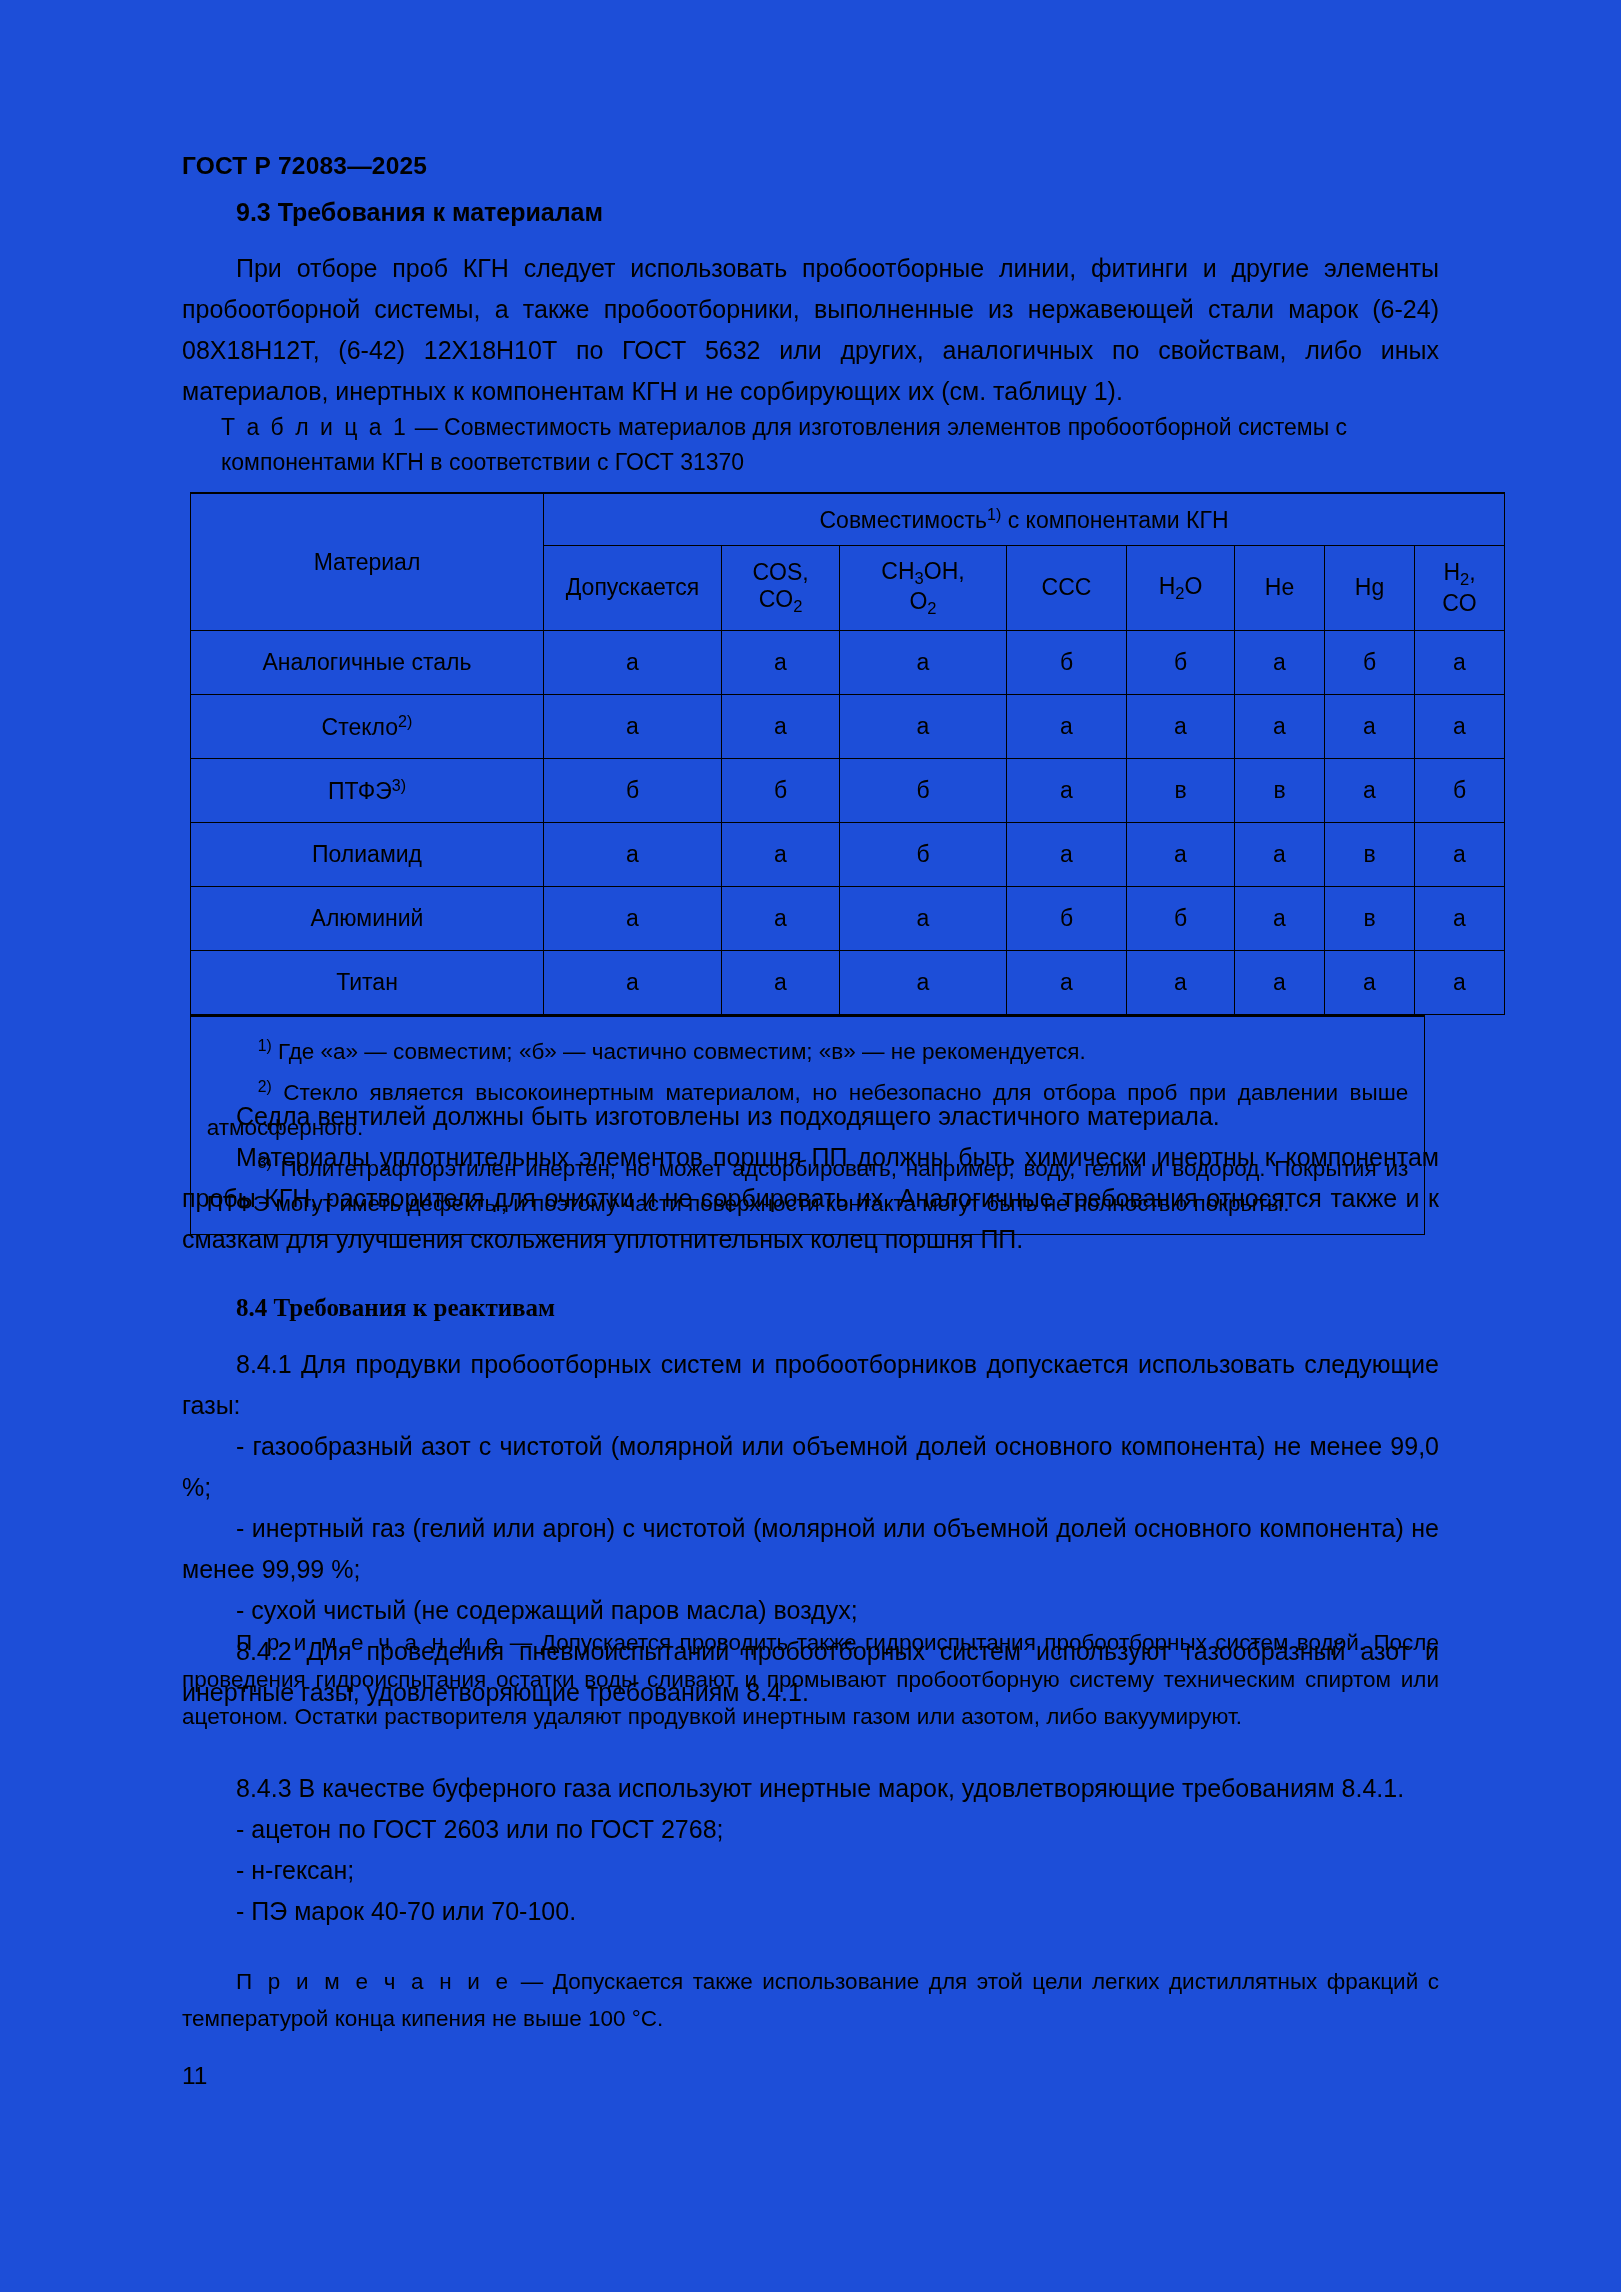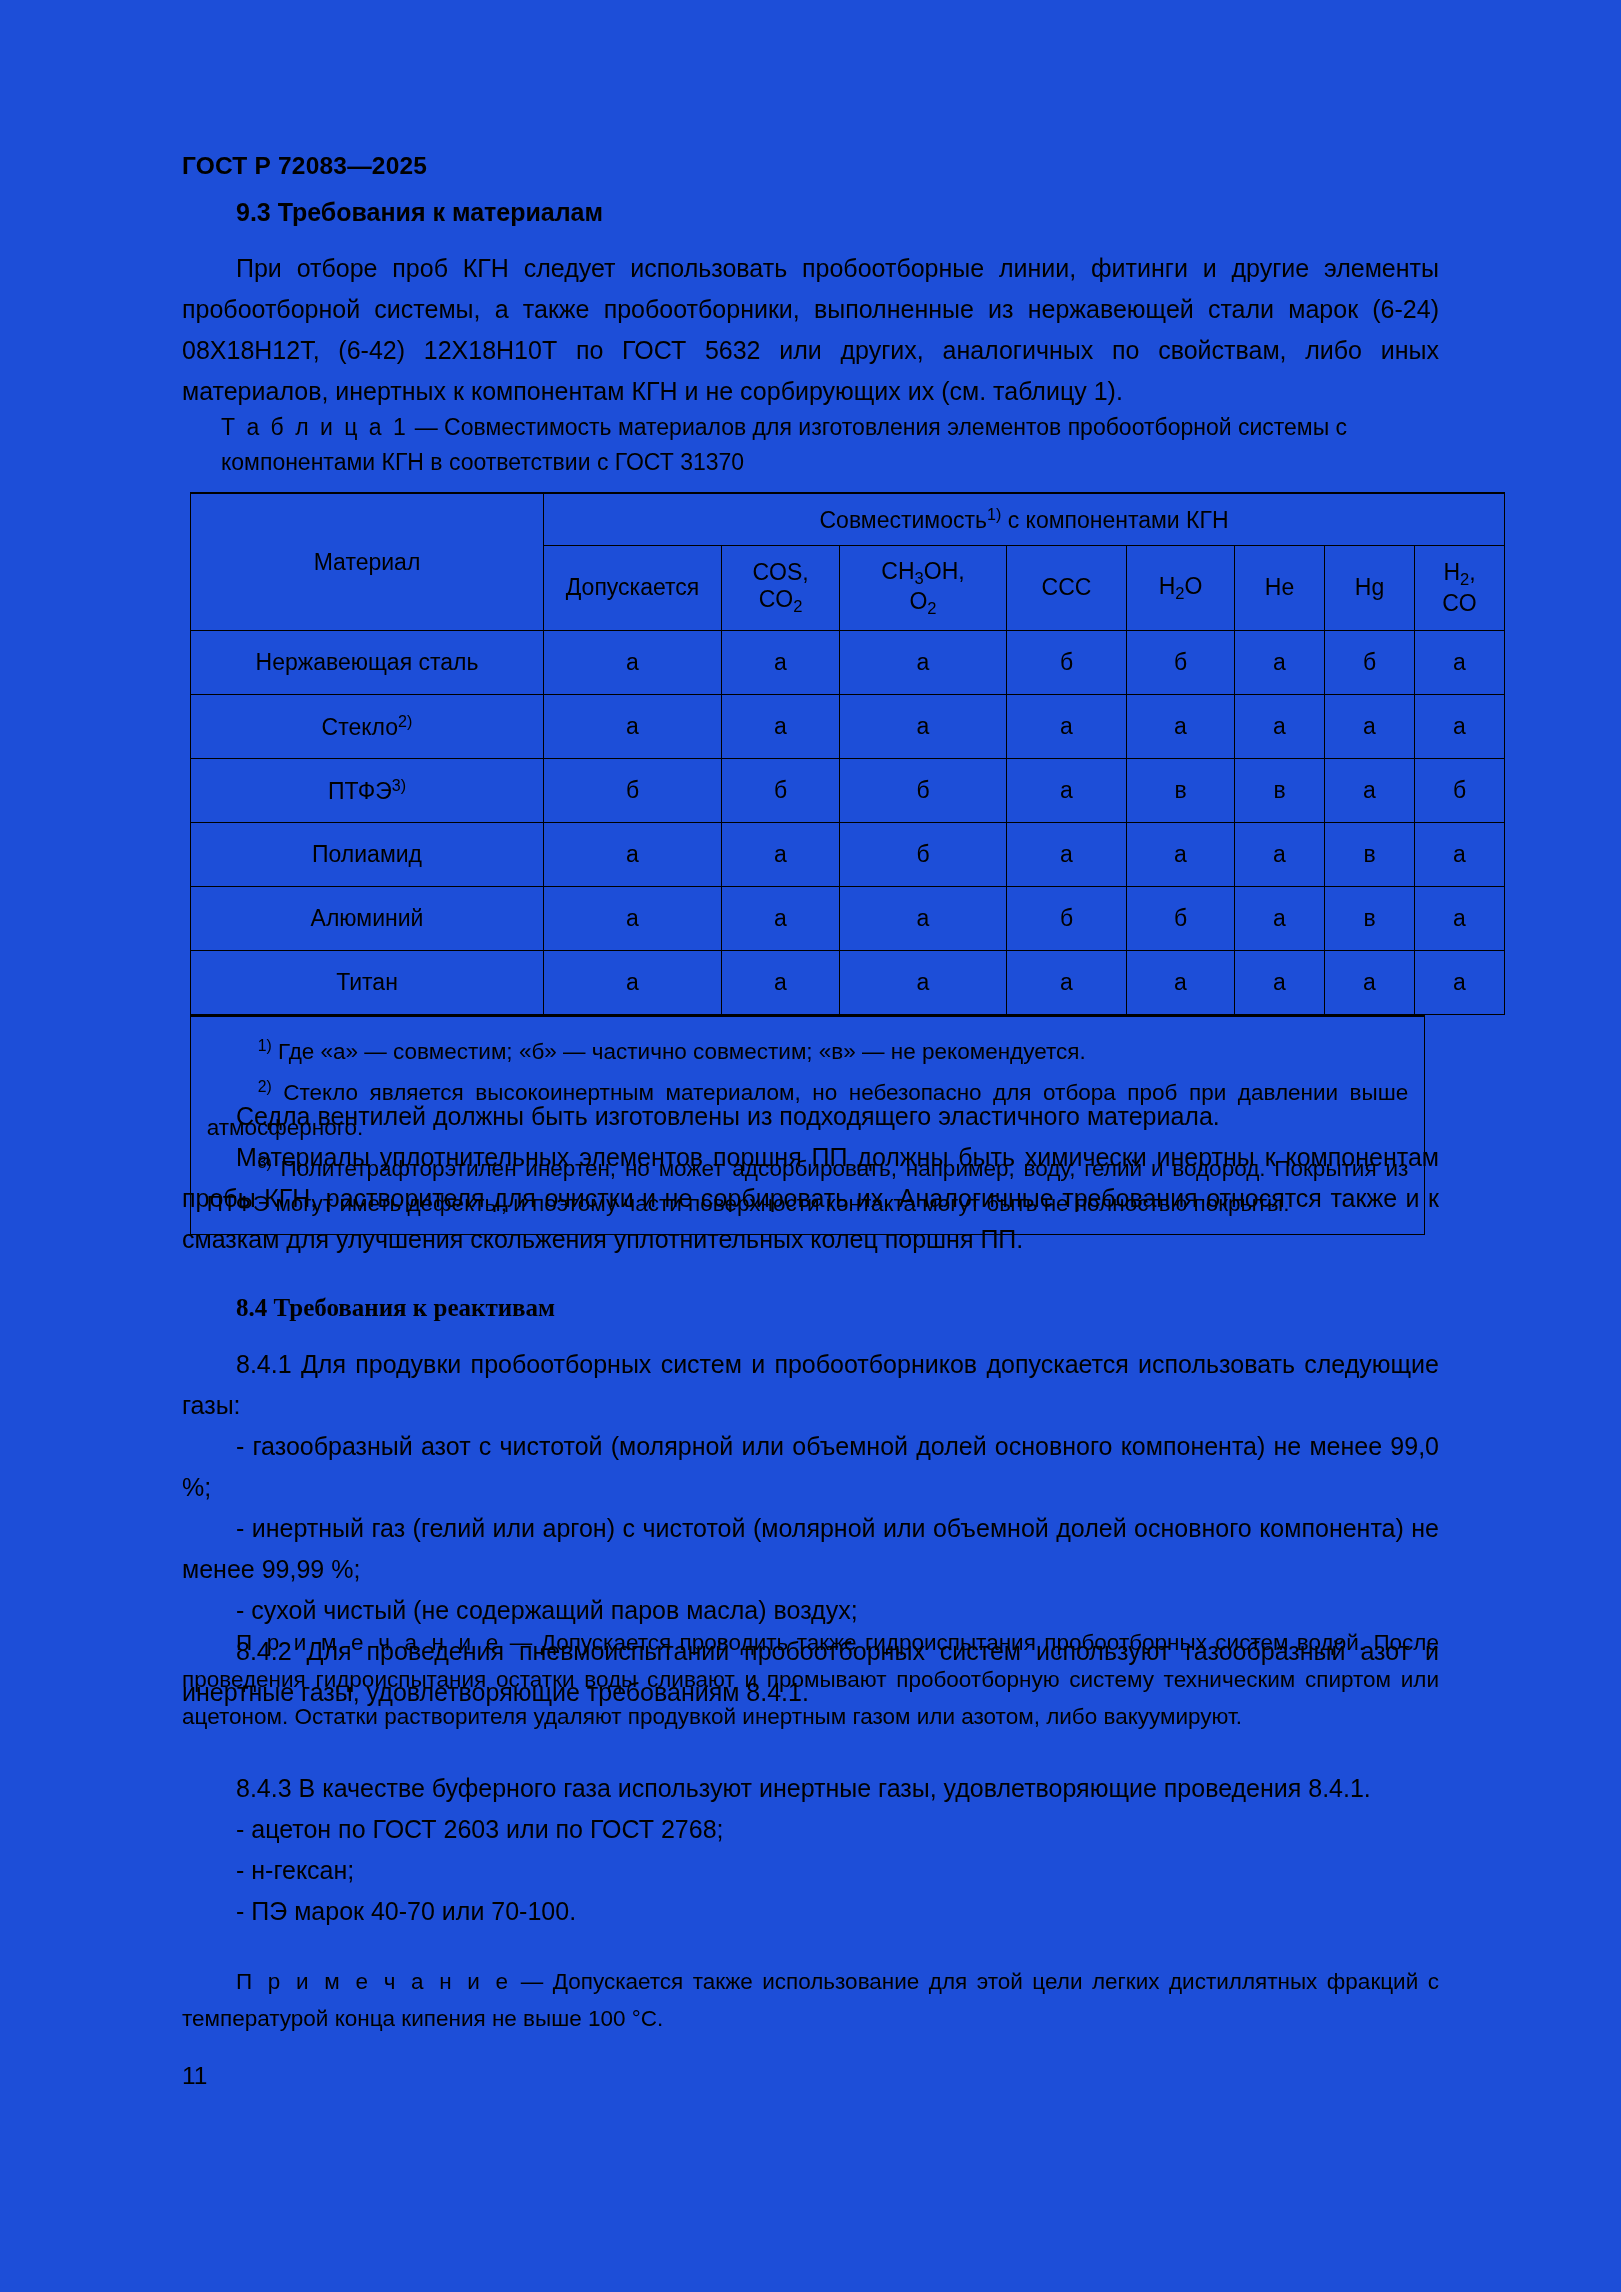--- a/index.html
+++ b/index.html
@@ -207,21 +207,21 @@
               <span class="two-line">Hg</span>
             </th>
           <th class="th-sub">
               <span class="two-line">H<sub>2</sub>,</span>
               <span class="two-line">CO</span>
             </th>
         </tr>
       </thead>
       <tbody>
         <tr class="row-data">
-          <td><span>Нержавеющая сталь</span></td>
+          <td><span>Аналогичные сталь</span></td>
           <td>а</td>
           <td>а</td>
           <td>а</td>
           <td>б</td>
           <td>б</td>
           <td>а</td>
           <td>б</td>
           <td>а</td>
         </tr>
         <tr class="row-data">
@@ -304,21 +304,21 @@
     <p class="list-item">- инертный газ (гелий или аргон) с чистотой (молярной или объемной долей основного компонента) не менее 99,99 %;</p>
     <p class="list-item">- сухой чистый (не содержащий паров масла) воздух;</p>
     <p class="para">8.4.2 Для проведения пневмоиспытаний пробоотборных систем используют газообразный азот и инертные газы, удовлетворяющие требованиям 8.4.1.</p>
   </div>
 
   <div class="body-block" style="top:1624px;">
     <p class="note"><span class="note-label">П р и м е ч а н и е</span> <span>—</span> <span>Допускается проводить также гидроиспытания пробоотборных систем водой. После проведения гидроиспытания остатки воды сливают и промывают пробоотборную систему техническим спиртом или ацетоном. Остатки растворителя удаляют продувкой инертным газом или азотом, либо вакуумируют.</span></p>
   </div>
 
   <div class="body-block" style="top:1768px;">
-    <p class="para">8.4.3 В качестве буферного газа используют инертные газы, удовлетворяющие проведения 8.4.1.</p>
+    <p class="para">8.4.3 В качестве буферного газа используют инертные марок, удовлетворяющие требованиям 8.4.1.</p>
     <p class="list-item">- ацетон по ГОСТ 2603 или по ГОСТ 2768;</p>
     <p class="list-item">- н-гексан;</p>
     <p class="list-item">- ПЭ марок 40-70 или 70-100.</p>
   </div>
 
   <div class="body-block" style="top:1963px;">
     <p class="note"><span class="note-label">П р и м е ч а н и е</span> <span>—</span> <span>Допускается также использование для этой цели легких дистиллятных фракций с температурой конца кипения не выше 100 °C.</span></p>
   </div>
 
   <div class="page-number">11</div>

